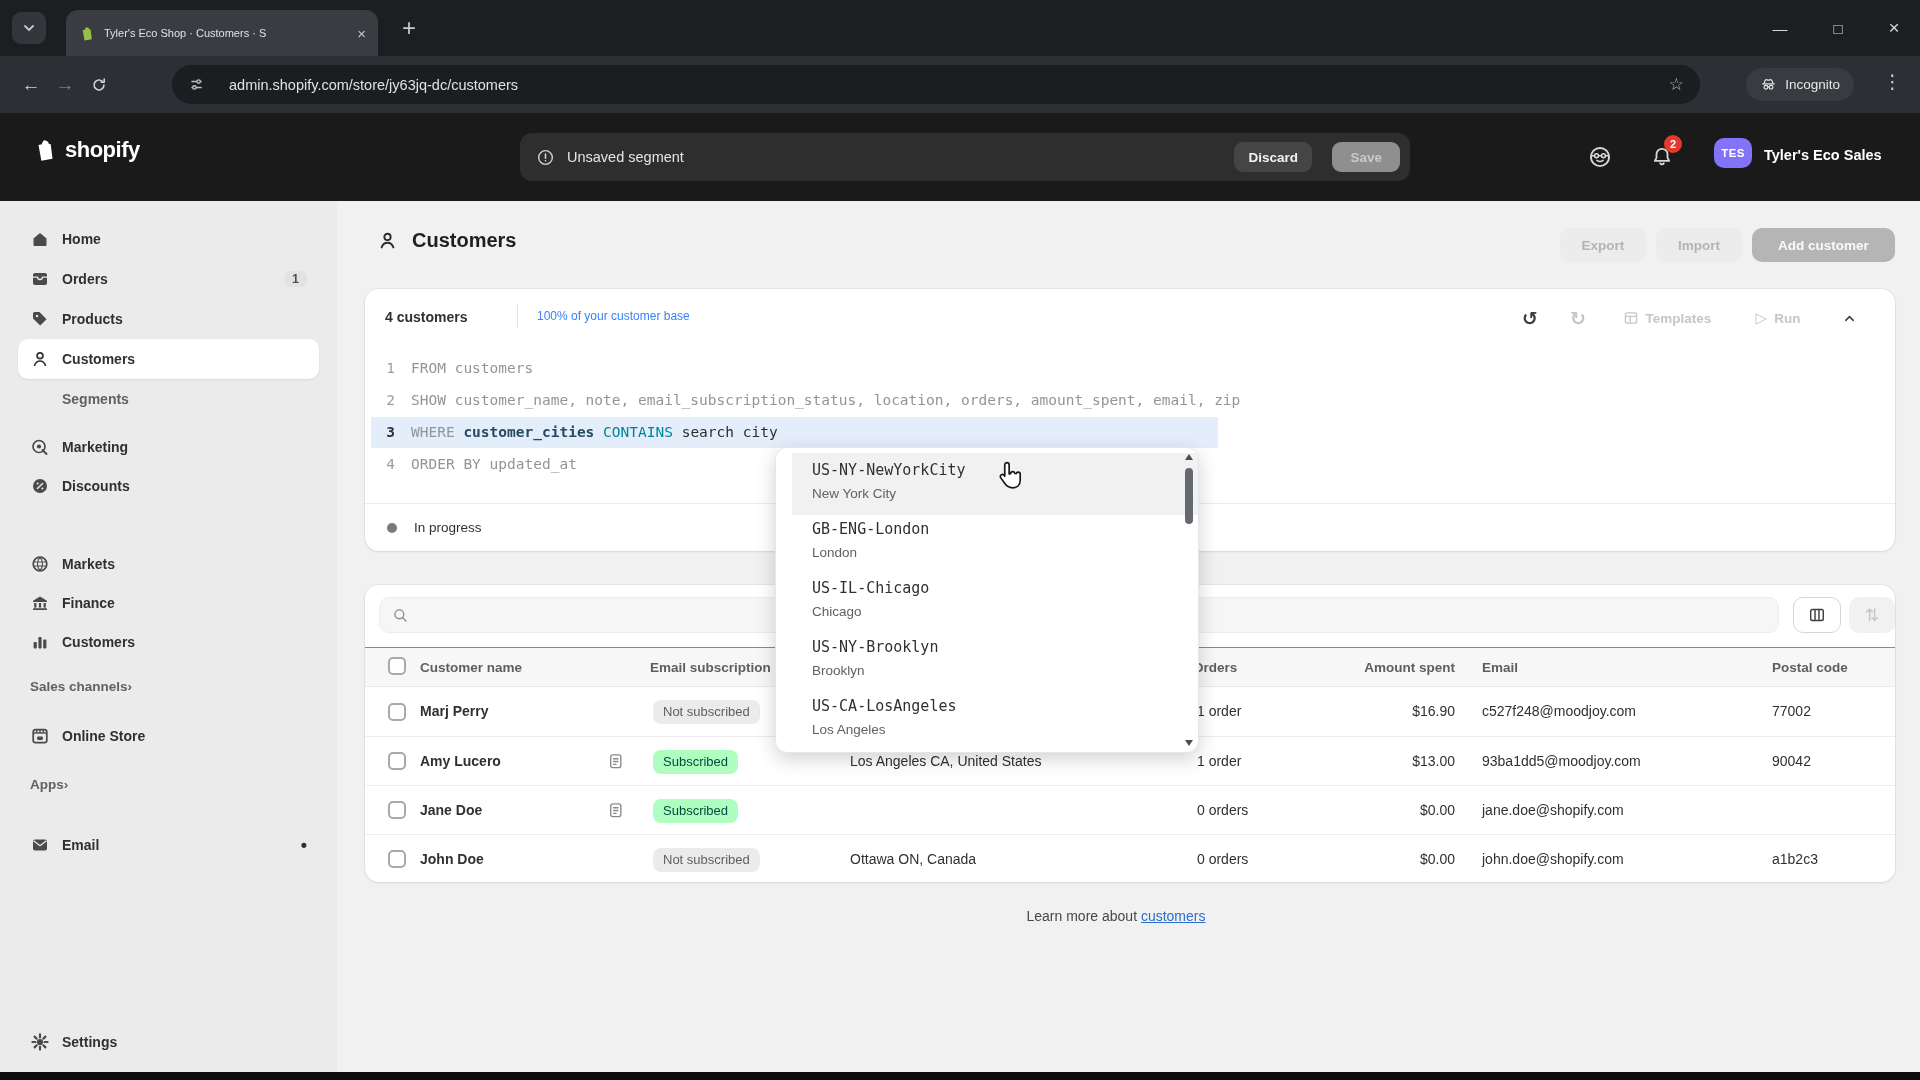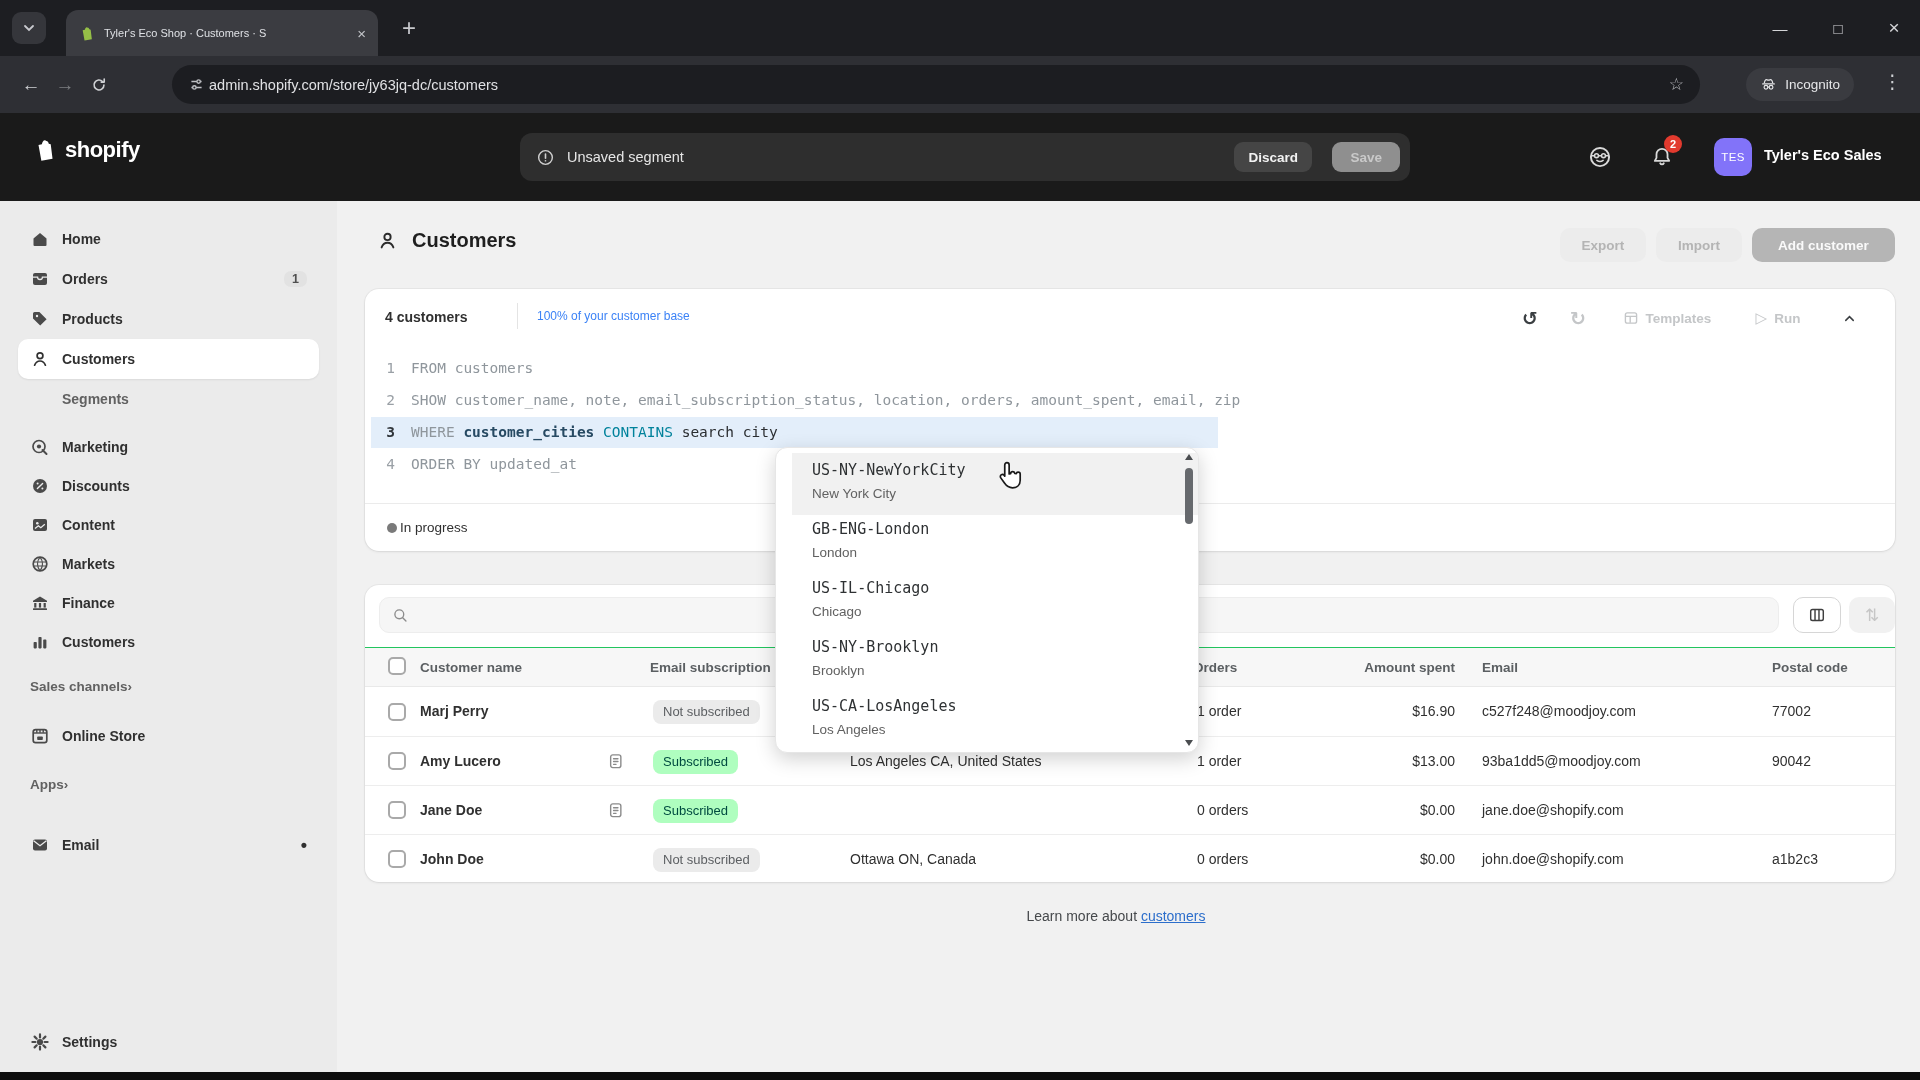--- a/index.html
+++ b/index.html
@@ -10,37 +10,37 @@
   
   .tabstrip{position:absolute;top:0;left:0;right:0;height:56px;background:#1d1e22}
   .tab-chevron-btn{position:absolute;left:12px;top:12px;width:34px;height:32px;border-radius:9px;background:#35363b;color:#c9cacf;display:flex;align-items:center;justify-content:center}
   .tab{position:absolute;left:66px;top:10px;width:312px;height:46px;background:#3b3c41;border-radius:12px 12px 0 0;display:flex;align-items:center;gap:9px;padding:0 12px;color:#dfe1e5}
   .tab-title{font-size:11px;white-space:nowrap;overflow:hidden;text-overflow:ellipsis;max-width:230px}
   .tab-close{margin-left:auto;color:#c3c5c9;font-size:15px}
   .newtab{position:absolute;left:402px;top:14px;color:#c8c9cd;font-size:24px;font-weight:400}
   .winctl{position:absolute;top:10px;height:36px;width:48px;display:flex;align-items:center;justify-content:center;color:#d4d5d8;font-size:15px}
   .toolbar{position:absolute;top:56px;left:0;right:0;height:57px;background:#2e2f34;display:flex;align-items:center}
   .navbtn{width:34px;height:34px;display:flex;align-items:center;justify-content:center;color:#cfd1d4;font-size:19px}
-  .omnibox{position:absolute;left:172px;top:9px;width:1528px;height:39px;background:#1c1d21;border-radius:20px;display:flex;align-items:center;padding:0 16px;gap:4px}
+  .omnibox{position:absolute;left:172px;top:9px;width:1528px;height:39px;background:#1c1d21;border-radius:20px;display:flex;align-items:center;padding:0 16px;gap:24px}
   .url{color:#e0e1e4;font-size:14.5px;flex:1}
   .star{color:#b9bbbf;font-size:17px}
   .incog{position:absolute;right:66px;top:12px;height:33px;display:flex;align-items:center;gap:8px;color:#e6e7e9;font-size:13.5px;background:#3a3b40;border-radius:17px;padding:0 14px}
   .kebab{position:absolute;right:18px;top:14px;color:#cfd1d4;font-size:19px}
 
   
   .sftopbar{position:absolute;top:113px;left:0;right:0;height:88px;background:#1a1a1a}
   .sflogo{position:absolute;left:32px;top:24px;display:flex;align-items:center;gap:7px}
   .sflogo .word{color:#fff;font-size:22px;font-weight:700;letter-spacing:-.5px}
   .ctxbar{position:absolute;left:520px;top:20px;width:890px;height:48px;background:#2e2e2e;border-radius:12px;display:flex;align-items:center;padding:0 16px;gap:12px}
   .ctxbar .lbl{color:#e6e6e6;font-size:14.5px}
   .btn-discard{position:absolute;right:98px;top:9px;height:30px;padding:0 14px;border-radius:9px;background:#454545;color:#f2f2f2;font-size:13.5px;font-weight:600;display:flex;align-items:center}
   .btn-save{position:absolute;right:10px;top:9px;height:30px;padding:0 18px;border-radius:9px;background:#8f8f8f;color:#c9c9c9;font-size:13.5px;font-weight:600;display:flex;align-items:center}
   .tb-ic{position:absolute;top:26px;width:36px;height:36px;display:flex;align-items:center;justify-content:center}
   .nbadge{position:absolute;left:20px;top:-4px;background:#e23a2e;color:#fff;font-size:11px;font-weight:700;min-width:18px;height:18px;border-radius:9px;display:flex;align-items:center;justify-content:center;padding:0 4px}
-  .avatar{position:absolute;left:1714px;top:25px;width:38px;height:38px;border-radius:10px;background:#8273f9;color:#fff;font-size:11.5px;font-weight:400;display:flex;align-items:center;justify-content:center;letter-spacing:.4px}
+  .avatar{position:absolute;left:1714px;top:25px;width:38px;height:30px;border-radius:10px;background:#8273f9;color:#fff;font-size:11.5px;font-weight:700;display:flex;align-items:center;justify-content:center;letter-spacing:.4px}
   .shopname{position:absolute;left:1764px;top:34px;color:#fff;font-size:14.5px;font-weight:650}
 
   
   .sidebar{position:absolute;top:201px;left:0;width:337px;height:871px;background:#ebebeb}
   .nav-item{position:absolute;left:18px;width:301px;height:40px;display:flex;align-items:center;gap:12px;padding:0 12px;border-radius:10px;color:#303030;font-size:14px;font-weight:600}
   .nav-item.sel{background:#fff;box-shadow:0 1px 2px rgba(0,0,0,.08)}
   .nav-sub{padding-left:44px;color:#616161}
   .nav-sec{position:absolute;left:30px;color:#616161;font-size:13.5px;font-weight:600;display:flex;align-items:center;}
   .cnt-badge{margin-left:auto;background:#e2e2e2;color:#4f4f4f;font-size:12.5px;font-weight:600;border-radius:7px;padding:1px 8px}
   .app-dot{margin-left:auto;color:#303030;font-size:18px;line-height:1}
@@ -62,21 +62,21 @@
   .ctl.on{color:#3b3f42}
 
   .ed-line{position:absolute;left:0;width:100%;height:31px;font-family:"DejaVu Sans Mono","Liberation Mono",monospace;font-size:14.5px;line-height:31px;white-space:nowrap}
   .ed-no{position:absolute;left:6px;width:24px;text-align:right;color:#9aa0a6}
   .ed-code{position:absolute;left:46px}
   .t-gray{color:#8f969c}
   .t-field{color:#274a63;font-weight:600}
   .t-op{color:#00829b}
   .t-val{color:#2b2e31}
   .ed-band{position:absolute;left:6px;top:128px;width:847px;height:31px;background:#e3eefa}
-  .status-row{position:absolute;left:0;right:0;top:214px;bottom:0;border-top:1px solid #ebebeb;display:flex;align-items:center;padding-left:22px;gap:3px;font-size:13.5px;color:#303030}
+  .status-row{position:absolute;left:0;right:0;top:214px;bottom:0;border-top:1px solid #ebebeb;display:flex;align-items:center;padding-left:22px;gap:17px;font-size:13.5px;color:#303030}
   .status-dot{width:10px;height:10px;border-radius:50%;background:#7a7a7a}
 
   .searchbox{position:absolute;left:14px;top:12px;width:1400px;height:36px;background:#f6f6f6;border:1px solid #ededed;border-radius:10px;display:flex;align-items:center;padding:0 12px;gap:9px}
   .searchbox input{border:none;outline:none;background:transparent;font-size:14px;color:#303030;width:100%;font-family:inherit}
   .searchbox input::placeholder{color:#9a9a9a}
   .iconbtn{position:absolute;top:12px;width:48px;height:36px;border-radius:10px;display:flex;align-items:center;justify-content:center}
   .iconbtn.bord{border:1px solid #d6d6d6;background:#fff}
   .iconbtn.dim{background:#f1f1f1;color:#c6c6c6;font-size:17px}
 
   .thead{position:absolute;left:0;right:0;top:62px;height:40px;background:#f7f7f7;border-top:1px solid #22c55e;border-bottom:1px solid #e9e9e9}
@@ -243,28 +243,20 @@
       <span>Marketing</span>
     </div>
     <div class="nav-item" style="top:265px">
       <svg class="ic" viewBox="0 0 20 20">
           <circle cx="10" cy="10" r="7" fill="#4a4a4a"></circle>
           <path d="M7.4 12.6l5.2-5.2" stroke="#ebebeb" stroke-width="1.4" stroke-linecap="round"></path>
           <circle cx="7.6" cy="7.6" r="1" fill="#ebebeb"></circle>
           <circle cx="12.4" cy="12.4" r="1" fill="#ebebeb"></circle>
         </svg>
       <span>Discounts</span>
-    </div>
-    <div class="nav-item" style="top:304px">
-      <svg class="ic" viewBox="0 0 20 20">
-          <rect x="3" y="4" width="14" height="12" rx="2" fill="#4a4a4a"></rect>
-          <circle cx="7.3" cy="8.3" r="1.3" fill="#ebebeb"></circle>
-          <path d="M5 13.6l3.4-2.8 2.4 1.9 4-3.4" fill="none" stroke="#ebebeb" stroke-width="1.3"></path>
-        </svg>
-      <span>Content</span>
     </div>
     <div class="nav-item" style="top:343px">
       <svg class="ic" viewBox="0 0 20 20">
           <circle cx="10" cy="10" r="6.8" fill="none" stroke="#4a4a4a" stroke-width="1.7"></circle>
           <path d="M10 3.2a10.6 10.6 0 0 0 0 13.6M10 3.2a10.6 10.6 0 0 1 0 13.6M3.6 8h12.8M3.6 12h12.8" fill="none" stroke="#4a4a4a" stroke-width="1.1"></path>
         </svg>
       <span>Markets</span>
     </div>
     <div class="nav-item" style="top:382px">
       <svg class="ic" viewBox="0 0 20 20">

